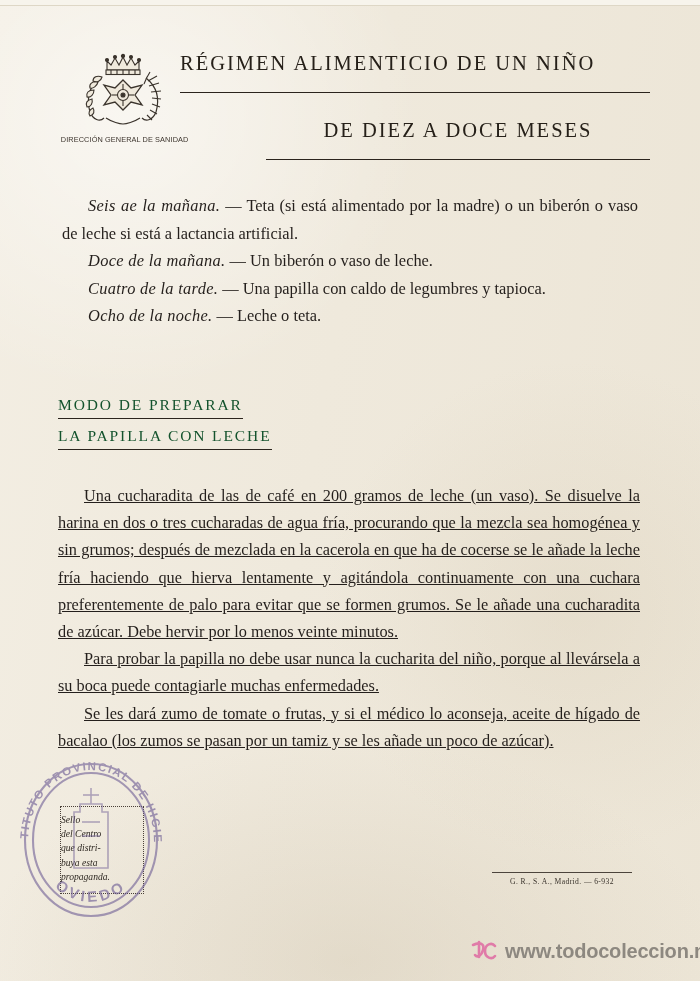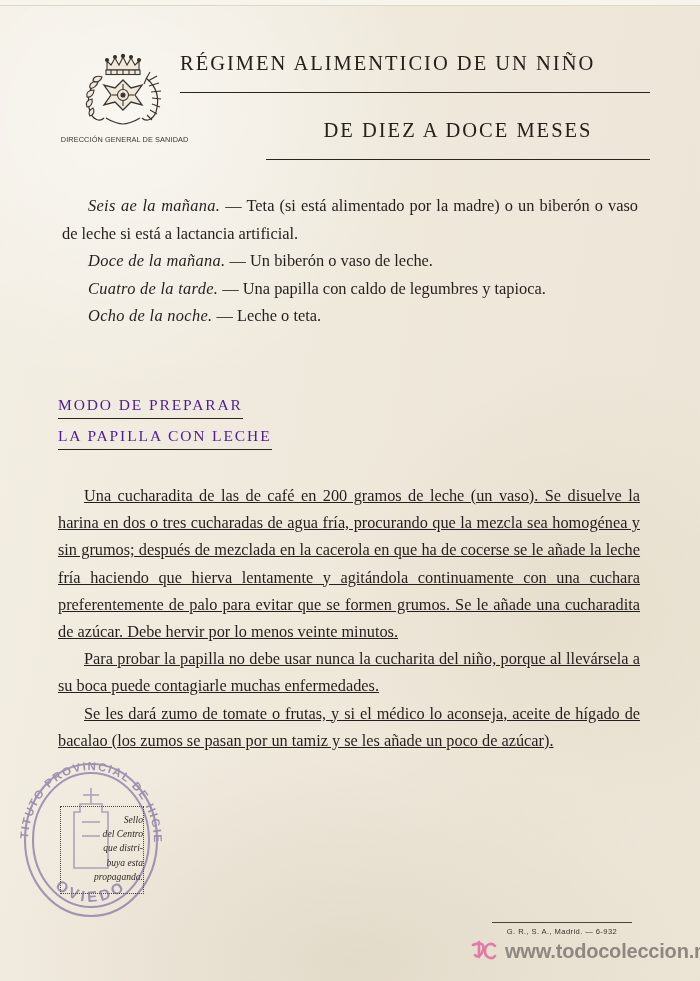--- a/index.html
+++ b/index.html
@@ -93,21 +93,21 @@
   .sched-time {
     font-style: italic;
     letter-spacing: 0.3px;
   }
 
   
   #headings { top: 396px; left: 58px; }
   .sec-head {
     font-size: 15.5px;
     letter-spacing: 1.9px;
-    color: #4c1d95;
+    color: #14532d;
     padding-bottom: 4px;
     border-bottom: 1.3px solid #2b241d;
     display: inline-block;
     white-space: nowrap;
   }
   #sec-head-2 { margin-top: 8px; }
 
   
   #body-text {
     top: 482px; left: 58px; width: 582px;
@@ -121,47 +121,47 @@
     text-justify: inter-word;
     hyphens: manual;
     text-decoration: underline;
   }
 
   
   #stamp-box {
     top: 806px; left: 60px;
     width: 84px; height: 88px;
     border: 1.5px dotted #4a4038;
-    text-align: right;
+    text-align: left;
     font-style: italic;
     font-size: 9.6px;
     line-height: 14.2px;
     color: #2e2822;
     padding-top: 6px;
     box-sizing: border-box;
     z-index: 4;
   }
 
   
   #ink-seal {
     top: 748px; left: 12px;
     width: 158px; height: 176px;
     z-index: 5;
     opacity: 0.62;
     pointer-events: none;
   }
 
   
   #imprint {
-    top: 922px; left: 492px;
+    top: 872px; left: 492px;
     width: 140px;
     text-align: center;
     border-top: 1px solid #4c443c;
     padding-top: 4px;
-    font-family: Liberation Sans, sans-serif;
+    font-family: Liberation Serif, serif;
     font-size: 7.6px;
     letter-spacing: 0.4px;
     color: #3a332c;
     white-space: nowrap;
   }
 
   
   #watermark {
     top: 938px; left: 470px;
     display: flex;

